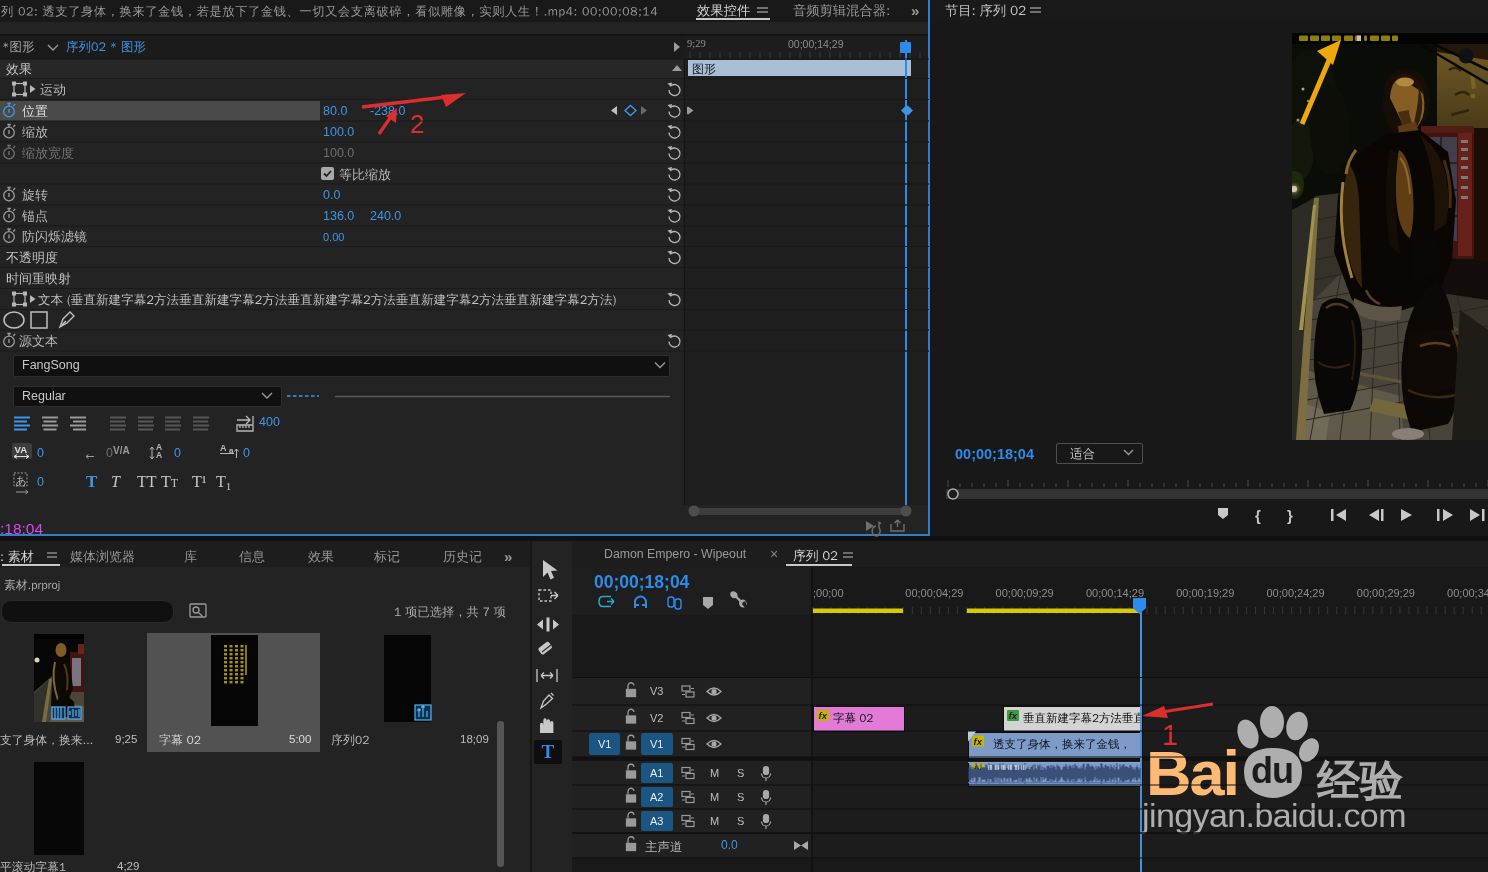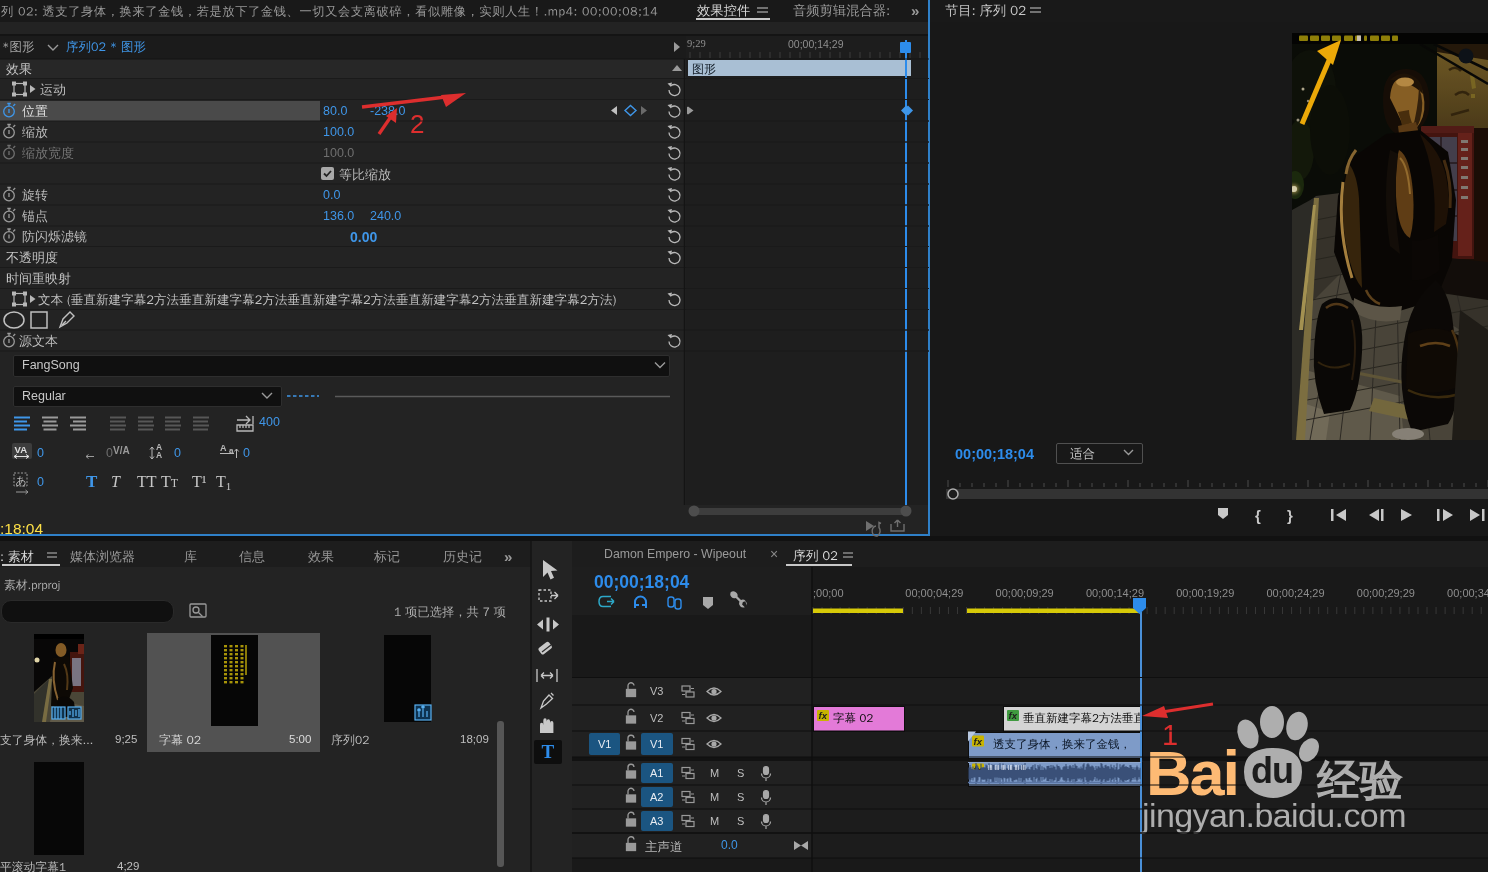--- a/index.html
+++ b/index.html
@@ -11,21 +11,21 @@
 <div class="a" style="left:788px;top:38px;font-size:10.5px;line-height:12.075px;color:#8e8e8e;font-weight:400;">00;00;14;29</div>
 <div class="a" style="left:0px;top:59px;width:929px;height:19.5px;background:#272727;"></div>
 <div class="a" style="left:0px;top:100.5px;width:320px;height:20px;background:#4a4a4a;"></div>
 <div class="a" style="left:323px;top:104px;font-size:12.5px;line-height:14.375px;color:#3f96e8;font-weight:400;">80.0</div>
 <div class="a" style="left:370px;top:104px;font-size:12.5px;line-height:14.375px;color:#3f96e8;font-weight:400;">-238.0</div>
 <div class="a" style="left:323px;top:125px;font-size:12.5px;line-height:14.375px;color:#3f96e8;font-weight:400;">100.0</div>
 <div class="a" style="left:323px;top:146px;font-size:12.5px;line-height:14.375px;color:#6f6f6f;font-weight:400;">100.0</div>
 <div class="a" style="left:323px;top:188px;font-size:12.5px;line-height:14.375px;color:#3f96e8;font-weight:400;">0.0</div>
 <div class="a" style="left:323px;top:209px;font-size:12.5px;line-height:14.375px;color:#3f96e8;font-weight:400;">136.0</div>
 <div class="a" style="left:370px;top:209px;font-size:12.5px;line-height:14.375px;color:#3f96e8;font-weight:400;">240.0</div>
-<div class="a" style="left:323px;top:229.5px;font-size:14px;line-height:14.375px;color:#3f96e8;font-weight:700;margin-left:27px;">0.00</div>
+<div class="a" style="left:323px;top:229.5px;font-size:11px;line-height:14.375px;color:#3f96e8;font-weight:400;">0.00</div>
 <div class="a" style="left:13px;top:355px;width:655px;height:20px;background:#101010;border:1px solid #2e2e2e;border-radius:2px"></div>
 <div class="a" style="left:22px;top:358px;font-size:12.5px;line-height:14.375px;color:#c8c8c8;font-weight:400;">FangSong</div>
 <div class="a" style="left:13px;top:386px;width:267px;height:19px;background:#101010;border:1px solid #2e2e2e;border-radius:2px"></div>
 <div class="a" style="left:22px;top:389px;font-size:12.5px;line-height:14.375px;color:#c8c8c8;font-weight:400;">Regular</div>
 <div class="a" style="left:259px;top:415px;font-size:12.5px;line-height:14.375px;color:#3f96e8;font-weight:400;">400</div>
 <div class="a" style="left:37px;top:446px;font-size:12.5px;line-height:14.375px;color:#3f96e8;font-weight:400;">0</div>
 <div class="a" style="left:83px;top:445px;font-size:10px;line-height:11.5px;color:#9a9a9a;font-weight:700;margin-left:30px;">V/A</div>
 <div class="a" style="left:106px;top:446px;font-size:12.5px;line-height:14.375px;color:#6f6f6f;font-weight:400;">0</div>
 <div class="a" style="left:156px;top:443px;font-size:8.5px;line-height:9.775px;color:#b8b8b8;font-weight:700;">A</div>
 <div class="a" style="left:156px;top:451px;font-size:8.5px;line-height:9.775px;color:#b8b8b8;font-weight:700;">A</div>
@@ -37,21 +37,21 @@
 <div class="a" style="left:86px;top:473px;font-size:17px;line-height:17px;color:#3f96e8;font-weight:700;font-family:'Liberation Serif',serif">T</div>
 <div class="a" style="left:111px;top:474px;font-size:16px;line-height:16px;color:#c8c8c8;font-style:italic;font-family:'Liberation Serif',serif">T</div>
 <div class="a" style="left:137px;top:474px;font-size:16px;line-height:16px;color:#c8c8c8;font-family:'Liberation Serif',serif">TT</div>
 <div class="a" style="left:161px;top:474px;font-size:16px;line-height:16px;color:#c8c8c8;font-family:'Liberation Serif',serif">T<span style="font-size:12px">T</span></div>
 <div class="a" style="left:192px;top:474px;font-size:16px;line-height:16px;color:#c8c8c8;font-family:'Liberation Serif',serif">T¹</div>
 <div class="a" style="left:216px;top:474px;font-size:16px;line-height:16px;color:#c8c8c8;font-family:'Liberation Serif',serif">T<span style="font-size:11px;vertical-align:-3px">1</span></div>
 <div class="a" style="left:686px;top:59px;width:243px;height:446px;background:#1e1e1e;"></div>
 <div class="a" style="left:688px;top:60px;width:223px;height:16px;background:#a9bfd4;"></div>
 <div class="a" style="left:905px;top:40px;width:2px;height:465px;background:#2d8ceb;"></div>
 <div class="a" style="left:694px;top:507.5px;width:212px;height:7px;background:#3d3d3d;"></div>
-<div class="a" style="left:0px;top:519.5px;font-size:15.5px;line-height:17.825px;color:#fde047;font-weight:500;">;18;04</div>
+<div class="a" style="left:0px;top:519.5px;font-size:15.5px;line-height:17.825px;color:#d946ef;font-weight:500;">;18;04</div>
 <div class="a" style="left:0px;top:534px;width:930px;height:2px;background:#2f80c8;"></div>
 <div class="a" style="left:928px;top:0px;width:2px;height:536px;background:#2f80c8;"></div>
 <div class="a" style="left:930px;top:22px;width:558px;height:514px;background:#181818;"></div>
 <div class="a" style="left:955px;top:446px;font-size:14.5px;line-height:16.675px;color:#2d8ceb;font-weight:600;">00;00;18;04</div>
 <div class="a" style="left:1056px;top:443px;width:85px;height:19px;background:transparent;border:1px solid #505050;border-radius:2px"></div>
 <div class="a" style="left:946px;top:489px;width:542px;height:10px;background:#333333;"></div>
 <div class="a" style="left:1255px;top:507px;font-size:15px;line-height:17.25px;color:#c8c8c8;font-weight:700;">{</div>
 <div class="a" style="left:1287px;top:507px;font-size:15px;line-height:17.25px;color:#c8c8c8;font-weight:700;">}</div>
 <div class="a" style="left:0px;top:536px;width:1488px;height:5px;background:#111111;"></div>
 <div class="a" style="left:0px;top:541px;width:531px;height:331px;background:#232323;"></div>

